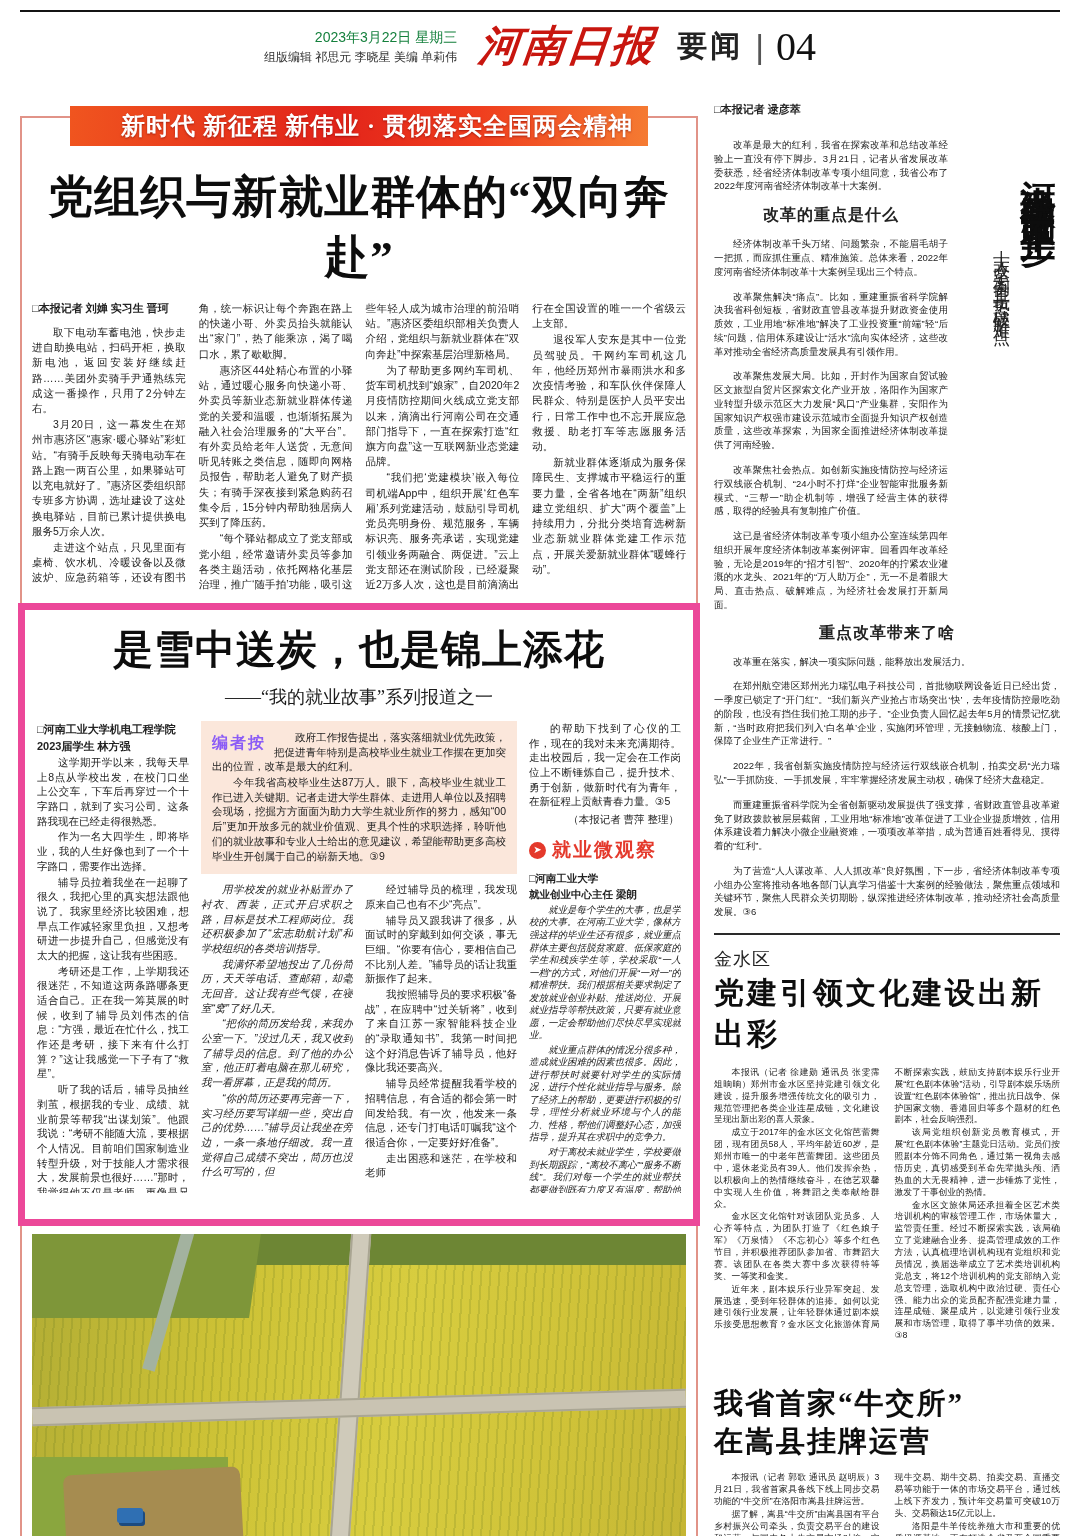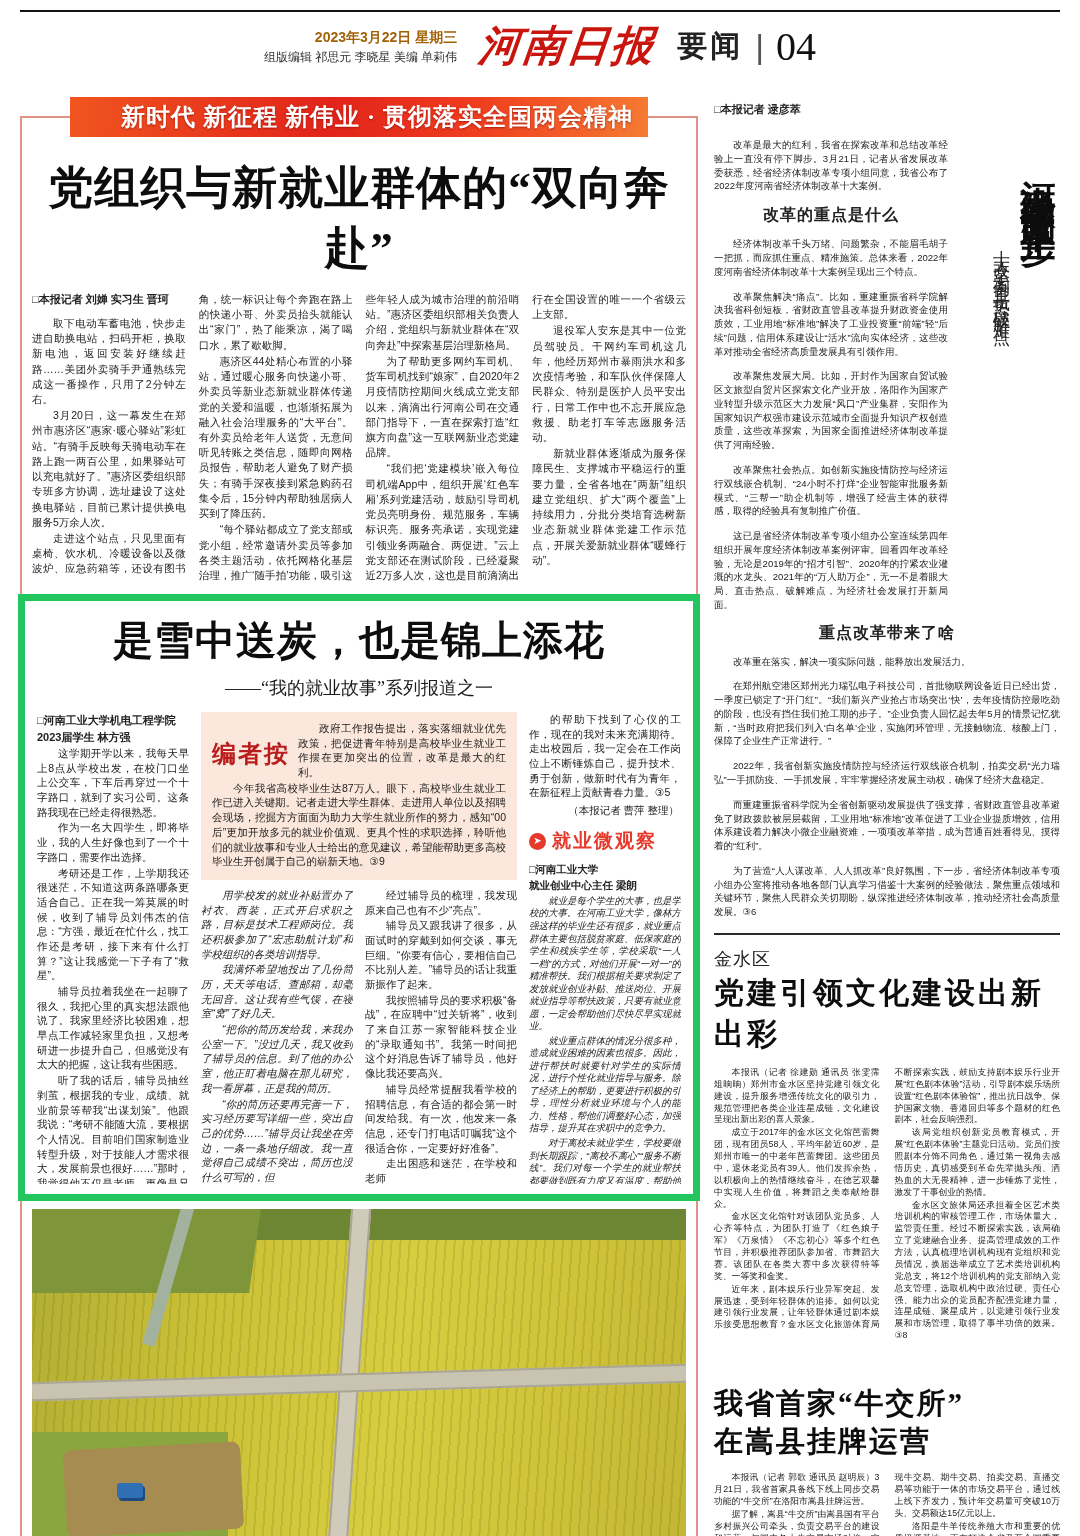--- a/index.html
+++ b/index.html
@@ -4,66 +4,66 @@
 <style>
   * { margin:0; padding:0; box-sizing:border-box; }
   html,body { background:#d9d9d9; }
   body { font-family:"Liberation Sans","DejaVu Sans",sans-serif; color:#222; }
   .page { width:1080px; height:1536px; margin:0 auto; background:#fff; overflow:hidden; position:relative; padding:0 16px; }
 
   
   .topline { border-top:2px solid #141414; margin:10px 4px 0; }
   .masthead-row { display:flex; justify-content:center; align-items:center; gap:22px; padding:6px 0 8px; }
   .date-block { text-align:right; line-height:1.5; }
-  .date-line { font-size:14px; font-weight:bold; color:#a16207; }
+  .date-line { font-size:14px; font-weight:normal; color:#15803d; }
   .editors-line { font-size:12px; color:#333; }
   .masthead { color:#c8160f; font-size:42px; font-weight:bold; font-style:italic; font-family:"Liberation Serif","DejaVu Serif",serif; letter-spacing:2px; transform:skewX(-6deg); }
   .section-page { display:flex; align-items:center; gap:12px; }
   .section-name { font-size:30px; font-weight:bold; font-family:"Liberation Serif",serif; letter-spacing:3px; }
   .section-divider { font-size:34px; font-weight:100; color:#555; }
   .page-no { font-size:40px; font-family:"Liberation Serif",serif; color:#111; }
 
   
   .content { display:flex; gap:16px; padding:14px 4px 0; }
   .left-col { width:678px; flex:none; }
   .right-col { flex:1; padding-top:2px; }
 
   
   .red-frame { border:2px solid #e19388; position:relative; padding:0 10px 6px; margin-top:20px; }
-  .banner { position:relative; top:-21px; margin:0 auto -10px; width:578px; height:40px;
+  .banner { position:relative; top:-21px; margin:9px auto -10px; width:578px; height:40px;
     background:linear-gradient(96deg,#f0551f 0%,#e2231a 45%,#ef3d1e 70%,#f57b32 100%);
     display:flex; align-items:center; justify-content:center;
     color:#fff; font-weight:bold; font-size:24px; letter-spacing:1px;
     font-family:"Liberation Serif",serif; text-shadow:0 1px 2px rgba(110,0,0,.55);padding-left:36px; }
 
   .main-headline { text-align:center; font-family:"Liberation Serif","DejaVu Serif",serif; font-weight:900;
     font-size:45px; letter-spacing:1px; color:#0d0d0d; margin:10px 0 14px; }
 
   .lead-cols { columns:4; column-gap:13px; height:298px; overflow:hidden;
     font-size:10.5px; line-height:1.45; text-align:justify; color:#222; }
   .lead-cols p { text-indent:2em; margin-bottom:1px; }
   .lead-byline { font-weight:bold; text-indent:0 !important; margin-bottom:8px !important; font-size:11px; }
 
   
-  .highlight-box { border:7px solid #22c55e; margin:4px -14px 8px; padding:8px 12px 10px; background:#fff; }
+  .highlight-box { border:7px solid #ec4899; margin:4px -14px 8px; padding:8px 12px 26px; background:#fff; }
   .feature-headline { text-align:center; font-family:"Liberation Serif","DejaVu Serif",serif; font-weight:900;
     font-size:40px; letter-spacing:1px; color:#0d0d0d; margin-top:4px; }
   .feature-subtitle { text-align:center; font-size:18px; color:#1a1a1a; margin:8px 0 12px; font-family:"Liberation Serif",serif; }
 
   .feature-grid { display:grid; grid-template-columns:repeat(4,1fr); grid-template-rows:auto 1fr; column-gap:12px;
     height:472px; overflow:hidden; font-size:10.5px; line-height:1.4; text-align:justify; }
   .feature-grid p { text-indent:2em; margin-bottom:1px; }
   .fg-col1 { grid-column:1; grid-row:1/3; }
   .fg-note { grid-column:2/4; grid-row:1; background:#fbe7db; padding:9px 11px 10px; margin-bottom:8px; }
   .fg-col2 { grid-column:2; grid-row:2; overflow:hidden;font-style:italic; }
   .fg-col3 { grid-column:3; grid-row:2; overflow:hidden; }
   .fg-col4 { grid-column:4; grid-row:1/3; }
   .feature-byline { font-weight:bold; font-size:11px; line-height:1.5; margin-bottom:10px; text-indent:0 !important; }
-  .note-label { float:left; color:#b91c1c; font-weight:bold; font-size:24px; font-family:"Liberation Serif",serif;
-    margin:17px 8px 2px 0; letter-spacing:2px; }
+  .note-label { float:left; color:#8b5cf6; font-weight:bold; font-size:16px; font-family:"Liberation Serif",serif;
+    margin:2px 8px 2px 0; letter-spacing:2px; }
   .fg-note p { text-indent:2em; }
   .credit-line { text-align:right; text-indent:0 !important; margin:3px 2px 6px 0 !important; }
   .observe-head { display:flex; align-items:center; gap:6px; margin:10px 0 8px; }
   .observe-icon { width:17px; height:17px; flex:none; border-radius:50%; background:#e4392b; color:#fff;
     display:flex; align-items:center; justify-content:center; font-size:10px; }
   .observe-title { color:#e4392b; font-weight:bold; font-size:19px; letter-spacing:2px; font-family:"Liberation Serif",serif; }
   .observe-byline { font-weight:bold; font-size:10.5px; line-height:1.5; margin-bottom:6px; text-indent:0 !important; }
   .observe-text p { font-style:italic; font-size:9.5px; line-height:1.32; margin-bottom:2px; }
 
   
@@ -154,22 +154,22 @@
           <div class="feature-subtitle">——“我的就业故事”系列报道之一</div>
 
           <div class="feature-grid">
             <div class="fg-col1">
               <p class="feature-byline">
                 <span>□河南工业大学机电工程学院</span><br>
                 <span>2023届学生 林方强</span>
               </p>
               <p>这学期开学以来，我每天早上8点从学校出发，在校门口坐上公交车，下车后再穿过一个十字路口，就到了实习公司。这条路我现在已经走得很熟悉。</p>
               <p>作为一名大四学生，即将毕业，我的人生好像也到了一个十字路口，需要作出选择。</p>
+              <p>辅导员拉着我坐在一起聊了很久，我把心里的真实想法跟他说了。我家里经济比较困难，想早点工作减轻家里负担，又想考研进一步提升自己，但感觉没有太大的把握，这让我有些困惑。</p>
               <p>考研还是工作，上学期我还很迷茫，不知道这两条路哪条更适合自己。正在我一筹莫展的时候，收到了辅导员刘伟杰的信息：“方强，最近在忙什么，找工作还是考研，接下来有什么打算？”这让我感觉一下子有了“救星”。</p>
-              <p>辅导员拉着我坐在一起聊了很久，我把心里的真实想法跟他说了。我家里经济比较困难，想早点工作减轻家里负担，又想考研进一步提升自己，但感觉没有太大的把握，这让我有些困惑。</p>
               <p>听了我的话后，辅导员抽丝剥茧，根据我的专业、成绩、就业前景等帮我“出谋划策”。他跟我说：“考研不能随大流，要根据个人情况。目前咱们国家制造业转型升级，对于技能人才需求很大，发展前景也很好……”那时，我觉得他不仅是老师，更像是兄长、朋友，他的话让我的目标渐渐清晰。</p>
 
             </div>
 
             <div class="fg-note">
               <span class="note-label">编者按</span>
               <p>政府工作报告提出，落实落细就业优先政策，把促进青年特别是高校毕业生就业工作摆在更加突出的位置，改革是最大的红利。</p>
               <p>今年我省高校毕业生达87万人。眼下，高校毕业生就业工作已进入关键期。记者走进大学生群体、走进用人单位以及招聘会现场，挖掘方方面面为助力大学生就业所作的努力，感知“00后”更加开放多元的就业价值观、更具个性的求职选择，聆听他们的就业故事和专业人士给出的意见建议，希望能帮助更多高校毕业生开创属于自己的崭新天地。③9</p>
             </div>
 

